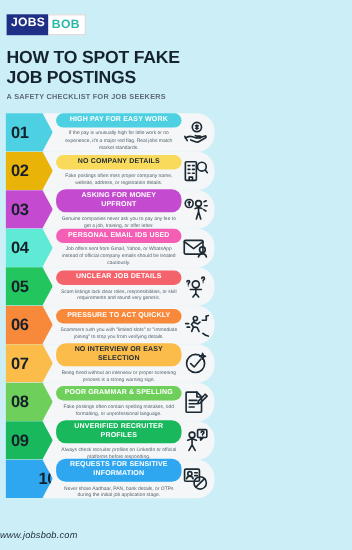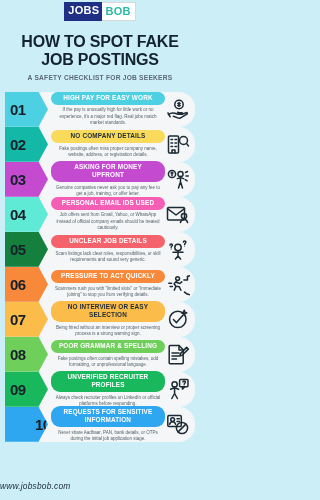--- a/index.html
+++ b/index.html
@@ -6,21 +6,21 @@
   html,body { width:200px; height:500px; }
   body {
     font-family:"Liberation Sans", sans-serif;
     background:#cceef7;
     width:200px; height:500px;
     overflow:hidden;
     position:relative;
   }
 
   
-  .header { padding:0 6px 5px; text-align:center; }
+  .header { padding:11px 6px 5px; text-align:left; }
   .logo { display:inline-flex; align-items:stretch; font-weight:bold;
           font-size:11px; letter-spacing:.3px; line-height:1; }
   .logo-jobs { background:#1f2f86; color:#ffffff; padding:3px 3px 3px 4px; }
   .logo-bob  { background:#ffffff; color:#29b9a8; padding:3px 4px 3px 3px;
                border:1px solid #d8d8d8; border-left:none; }
   .title {
     margin-top:12px; font-size:16px; font-weight:bold; color:#14232e;
     letter-spacing:-.2px; line-height:1.15;
   }
   .subtitle {
@@ -96,21 +96,21 @@
             <path d="M13 5.6v3.8M11.8 6.4h2.4M11.8 8.6h2.4" fill="none" stroke="#1d2a33" stroke-width="1.5" stroke-linecap="round" stroke-linejoin="round"></path>
             <path d="M2.5 17.5c2-1.6 4.5-1.8 6.5-1.2l3.2 1" fill="none" stroke="#1d2a33" stroke-width="1.5" stroke-linecap="round" stroke-linejoin="round"></path>
             <path d="M12.2 17.3h3.6c1 0 1-1.5 0-1.5h-2.6l-1.6-.6" fill="none" stroke="#1d2a33" stroke-width="1.5" stroke-linecap="round" stroke-linejoin="round"></path>
             <path d="M2 16l2.2 3.8" fill="none" stroke="#1d2a33" stroke-width="1.5" stroke-linecap="round" stroke-linejoin="round"></path>
             <path d="M15.8 17.3l4.4-1.6c1-.4 1.6.9.7 1.5l-6.3 3.6c-1 .6-1.9.5-2.9.1l-4.3-1.7" fill="none" stroke="#1d2a33" stroke-width="1.5" stroke-linecap="round" stroke-linejoin="round"></path>
           </svg>
         </div>
       </div>
     </div>
     <div class="row">
-      <div class="numtag" style="background: #14b8a6;">02</div>
+      <div class="numtag" style="background: #eab308;">02</div>
       <div class="card" style="background: rgb(244, 246, 247);">
         <div class="card-inner">
           <span class="pill dark" style="background: rgb(250, 218, 90);">NO COMPANY DETAILS</span>
           <div class="desc">Fake postings often miss proper company name, website, address, or registration details.</div>
         </div>
         <div class="icon">
           <svg viewBox="0 0 24 24">
             <rect x="2.5" y="4" width="10" height="17" rx="1" fill="none" stroke="#1d2a33" stroke-width="1.5" stroke-linecap="round" stroke-linejoin="round"></rect>
             <path d="M5 7.5h1.6M9 7.5h1.6M5 11h1.6M9 11h1.6M5 14.5h1.6M9 14.5h1.6M6 21v-3h3v3" fill="none" stroke="#1d2a33" stroke-width="1.5" stroke-linecap="round" stroke-linejoin="round"></path>
             <circle cx="17.5" cy="8.5" r="4" fill="none" stroke="#1d2a33" stroke-width="1.5" stroke-linecap="round" stroke-linejoin="round"></circle>
@@ -148,21 +148,21 @@
           <svg viewBox="0 0 24 24">
             <rect x="1.5" y="5.5" width="17" height="12.5" rx="1.2" fill="none" stroke="#1d2a33" stroke-width="1.5" stroke-linecap="round" stroke-linejoin="round"></rect>
             <path d="M1.5 6.6L10 13l8.5-6.4" fill="none" stroke="#1d2a33" stroke-width="1.5" stroke-linecap="round" stroke-linejoin="round"></path>
             <circle cx="18" cy="14" r="2.6" fill="none" stroke="#1d2a33" stroke-width="1.5" stroke-linecap="round" stroke-linejoin="round"></circle>
             <path d="M14.4 20.5c.5-1.8 1.9-2.9 3.6-2.9s3.1 1.1 3.6 2.9" fill="none" stroke="#1d2a33" stroke-width="1.5" stroke-linecap="round" stroke-linejoin="round"></path>
           </svg>
         </div>
       </div>
     </div>
     <div class="row">
-      <div class="numtag" style="background: #15803d;">05</div>
+      <div class="numtag" style="background: #22c55e;">05</div>
       <div class="card" style="background: rgb(244, 246, 247);">
         <div class="card-inner">
           <span class="pill" style="background: rgb(244, 98, 107);">UNCLEAR JOB DETAILS</span>
           <div class="desc">Scam listings lack clear roles, responsibilities, or skill requirements and sound very generic.</div>
         </div>
         <div class="icon">
           <svg viewBox="0 0 24 24">
             <circle cx="12" cy="10.5" r="3.2" fill="none" stroke="#1d2a33" stroke-width="1.5" stroke-linecap="round" stroke-linejoin="round"></circle>
             <path d="M12 13.7v5.2M7 15.2h10M9.4 22l2.6-3.1 2.6 3.1" fill="none" stroke="#1d2a33" stroke-width="1.5" stroke-linecap="round" stroke-linejoin="round"></path>
             <path d="M4 8.2c0-1.5 2.4-1.5 2.4 0 0 1-1.2 1.1-1.2 2.1" fill="none" stroke="#1d2a33" stroke-width="1.5" stroke-linecap="round" stroke-linejoin="round"></path>

